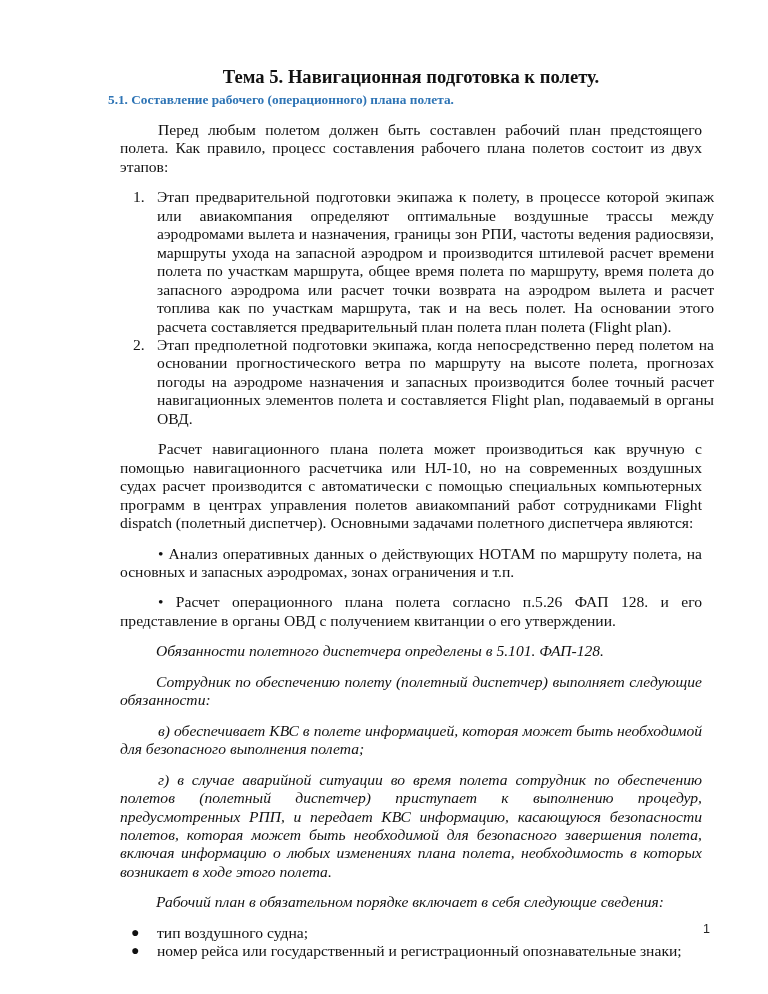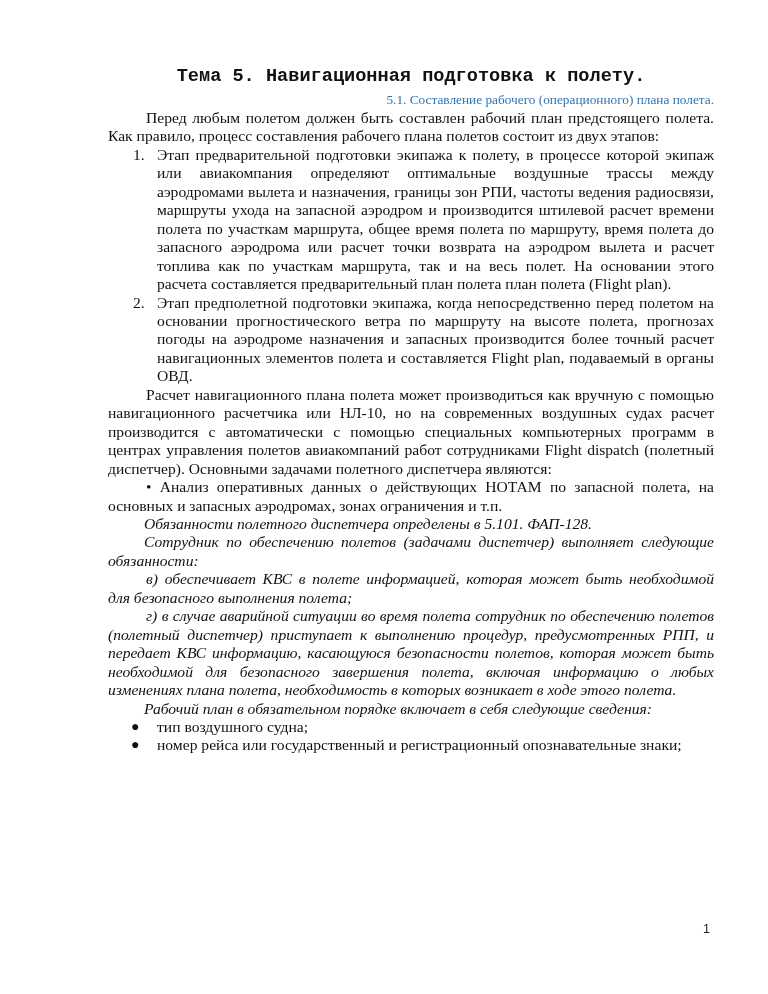--- a/index.html
+++ b/index.html
@@ -4,27 +4,27 @@
 <style>
   html, body { margin: 0; padding: 0; background: #ffffff; }
   body { width: 768px; height: 994px; position: relative; overflow: hidden; }
   .page {
     position: absolute; left: 108px; top: 66px; width: 606px;
     font-family: "Liberation Serif", "DejaVu Serif", serif;
     font-size: 15.6px; line-height: 18.45px; color: #111;
   }
   .title {
     text-align: center; font-weight: bold; font-size: 18.6px;
-    line-height: 22px; margin: 0 0 3px 0; font-family: Liberation Mono, monospace;
+    line-height: 22px; margin: 0 0 3px 0;
   }
   .subtitle {
-    text-align: right; font-weight: normal; font-size: 13.3px;
+    text-align: left; font-weight: bold; font-size: 13.3px;
     line-height: 18px; color: #2e74b5; margin: 0;
   }
-  p { margin: 0; text-align: justify; }
+  p { margin: 12px; text-align: justify; }
   .indent { text-indent: 38px; }
   .indent-sm { text-indent: 36px; font-style: italic; }
   .italic { font-style: italic; }
   ol.stages { margin: 0; padding: 0 0 0 49px; list-style: none; }
   ol.stages li { position: relative; text-align: justify; }
   ol.stages li .num { position: absolute; left: -24px; }
   ul.info { margin: 0; padding: 0 0 0 49px; list-style: none; }
   ul.info li { position: relative; }
   ul.info li .bullet { position: absolute; left: -26px; font-size: 14px; }
   .page-number {
@@ -48,24 +48,25 @@
       <span>Этап предварительной подготовки экипажа к полету, в процессе которой экипаж или авиакомпания определяют оптимальные воздушные трассы между аэродромами вылета и назначения, границы зон РПИ, частоты ведения радиосвязи, маршруты ухода на запасной аэродром и производится штилевой расчет времени полета по участкам маршрута, общее время полета по маршруту, время полета до запасного аэродрома или расчет точки возврата на аэродром вылета и расчет топлива как по участкам маршрута, так и на весь полет. На основании этого расчета составляется предварительный план полета план полета (Flight plan).</span>
     </li>
     <li>
       <span class="num">2.</span>
       <span>Этап предполетной подготовки экипажа, когда непосредственно перед полетом на основании прогностического ветра по маршруту на высоте полета, прогнозах погоды на аэродроме назначения и запасных производится более точный расчет навигационных элементов полета и составляется Flight plan, подаваемый в органы ОВД.</span>
     </li>
   </ol>
 
   <p class="indent">Расчет навигационного плана полета может производиться как вручную с помощью навигационного расчетчика или НЛ-10, но на современных воздушных судах расчет производится с автоматически с помощью специальных компьютерных программ в центрах управления полетов авиакомпаний работ сотрудниками Flight dispatch (полетный диспетчер). Основными задачами полетного диспетчера являются:</p>
 
-  <p class="indent">• Анализ оперативных данных о действующих НОТАМ по запасной полета, на основных и запасных аэродромах, зонах ограничения и т.п.</p>
+  <p class="indent">• Анализ оперативных данных о действующих НОТАМ по маршруту полета, на основных и запасных аэродромах, зонах ограничения и т.п.</p>
+  <p class="indent">• Расчет операционного плана полета согласно п.5.26 ФАП 128. и его представление в органы ОВД с получением квитанции о его утверждении.</p>
 
   <p class="indent-sm">Обязанности полетного диспетчера определены в 5.101. ФАП-128.</p>
-  <p class="indent-sm italic">Сотрудник по обеспечению полетов (задачами диспетчер) выполняет следующие обязанности:</p>
+  <p class="indent-sm italic">Сотрудник по обеспечению полету (полетный диспетчер) выполняет следующие обязанности:</p>
 
   <p class="indent italic">в) обеспечивает КВС в полете информацией, которая может быть необходимой для безопасного выполнения полета;</p>
   <p class="indent italic">г) в случае аварийной ситуации во время полета сотрудник по обеспечению полетов (полетный диспетчер) приступает к выполнению процедур, предусмотренных РПП, и передает КВС информацию, касающуюся безопасности полетов, которая может быть необходимой для безопасного завершения полета, включая информацию о любых изменениях плана полета, необходимость в которых возникает в ходе этого полета.</p>
 
   <p class="indent-sm">Рабочий план в обязательном порядке включает в себя следующие сведения:</p>
 
   <ul class="info">
     <li>
       <span class="bullet">●</span>
       <span>тип воздушного судна;</span>

